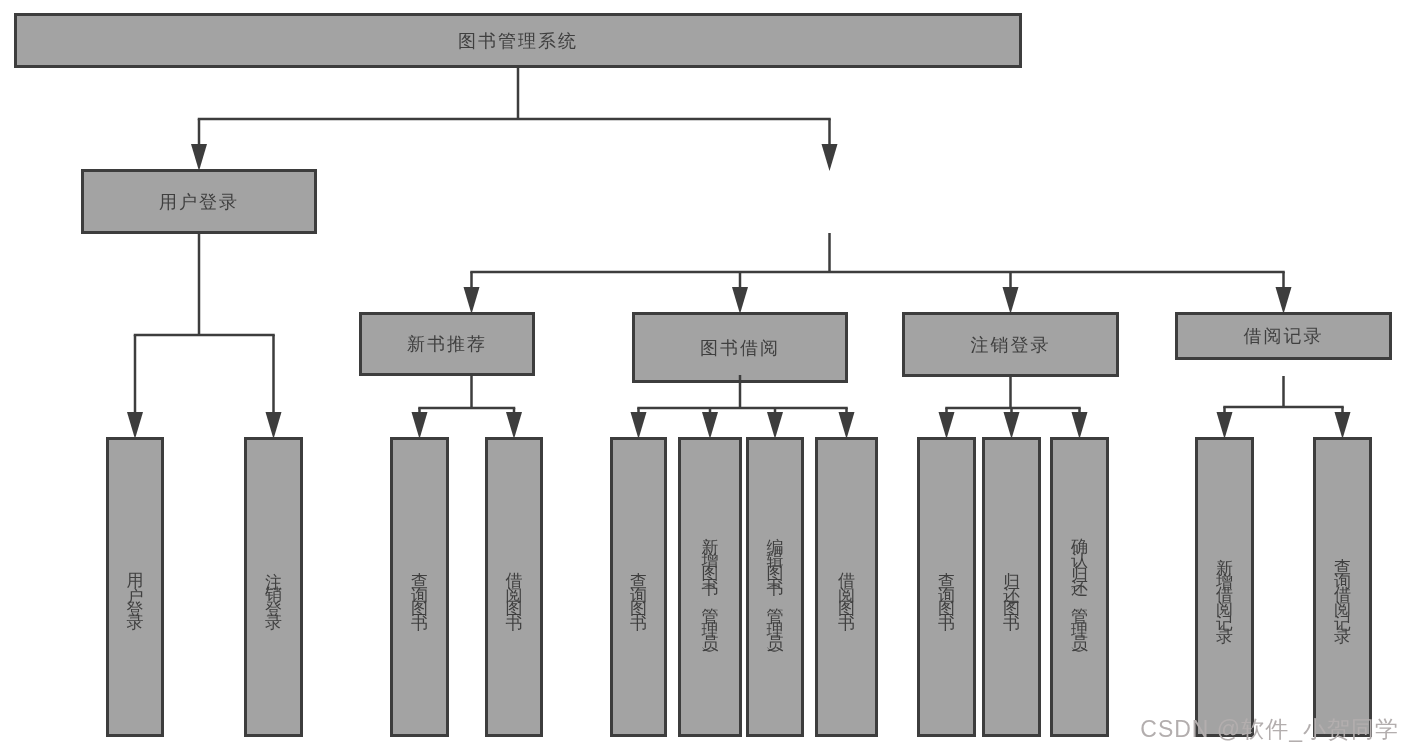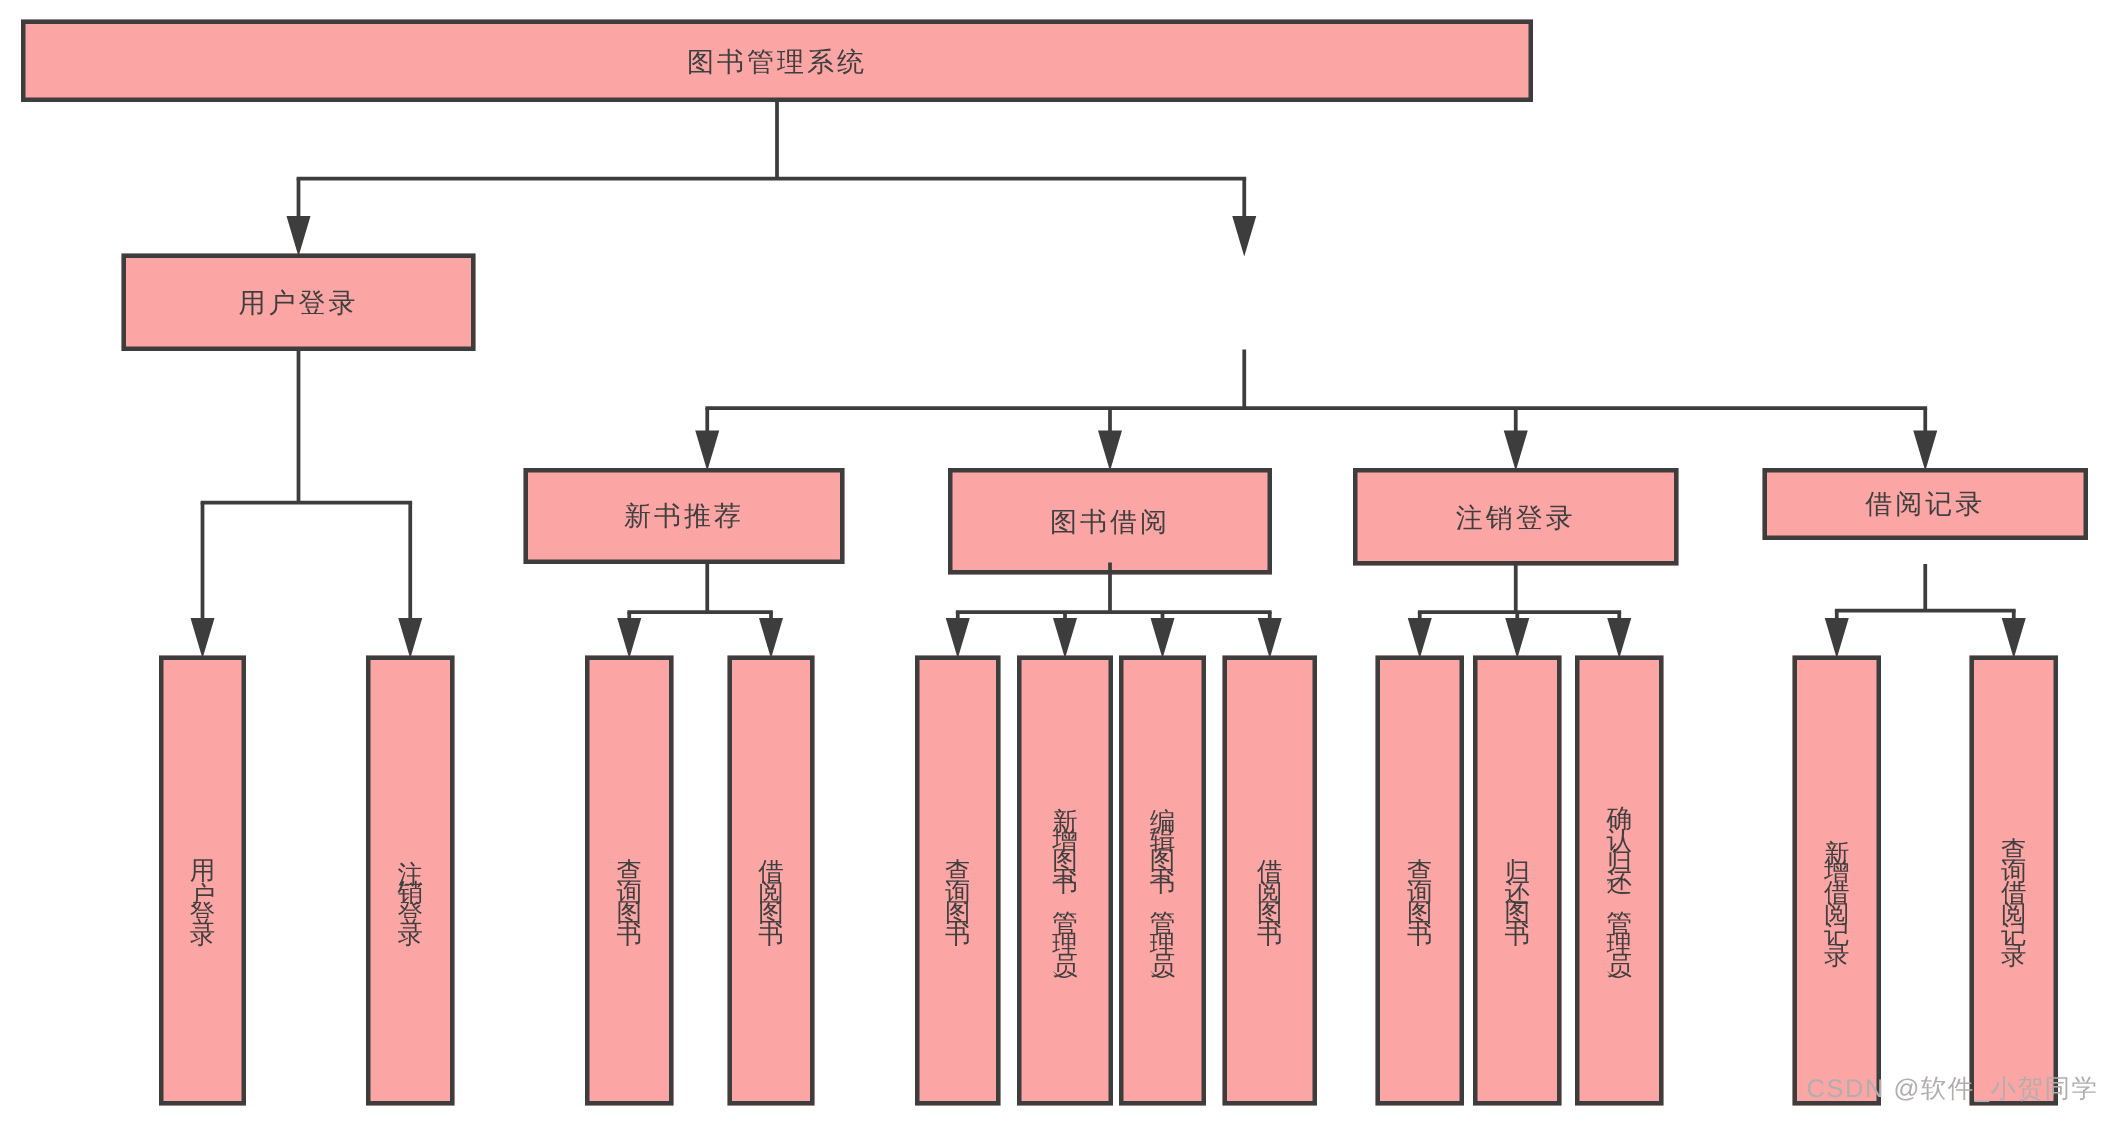--- a/index.html
+++ b/index.html
@@ -13,21 +13,21 @@
     position:relative;
     width:1405px;height:747px;
     background:var(--bg);
     font-family:"Liberation Sans","DejaVu Sans",sans-serif;
     overflow:hidden;
   }
   .node{
     position:absolute;
     box-sizing:border-box;
     border:3px solid var(--line);
-    background:#fca5a5;
+    background:#a3a3a3;
     display:flex;
     align-items:center;
     justify-content:center;
     color:var(--text);
     z-index:2;
   }
   .node .lbl{
     font-size:18px;
     letter-spacing:2px;
     white-space:nowrap;
@@ -41,21 +41,21 @@
   }
   #connectors{
     position:absolute;left:0;top:0;
     z-index:3;
     pointer-events:none;
   }
   .watermark{
     position:absolute;
     right:6px;
     top:714px;
-    font-size:17px;
+    font-size:23px;
     color:var(--wm);
     letter-spacing:1px;
     z-index:5;
     white-space:nowrap;
   }
 </style>
 </head>
 <body>
 
 <div class="stage">
@@ -116,21 +116,21 @@
     </svg>
 
   <div class="node" id="n-root" style="left:14px;top:13px;width:1008px;height:55px">
     <span class="lbl">图书管理系统</span>
   </div>
 
   <div class="node" id="n-user-login" style="left:81px;top:169px;width:236px;height:65px">
     <span class="lbl">用户登录</span>
   </div>
 
-  <div class="node" id="n-new-book-rec" style="left:349px;top:312px;width:214px;height:64px">
+  <div class="node" id="n-new-book-rec" style="left:359px;top:312px;width:176px;height:64px">
     <span class="lbl">新书推荐</span>
   </div>
   <div class="node" id="n-book-borrow" style="left:632px;top:312px;width:216px;height:71px">
     <span class="lbl">图书借阅</span>
   </div>
   <div class="node" id="n-current-borrow" style="left:902px;top:312px;width:217px;height:65px">
     <span class="lbl">注销登录</span>
   </div>
   <div class="node" id="n-borrow-records" style="left:1175px;top:312px;width:217px;height:48px">
     <span class="lbl">借阅记录</span>

